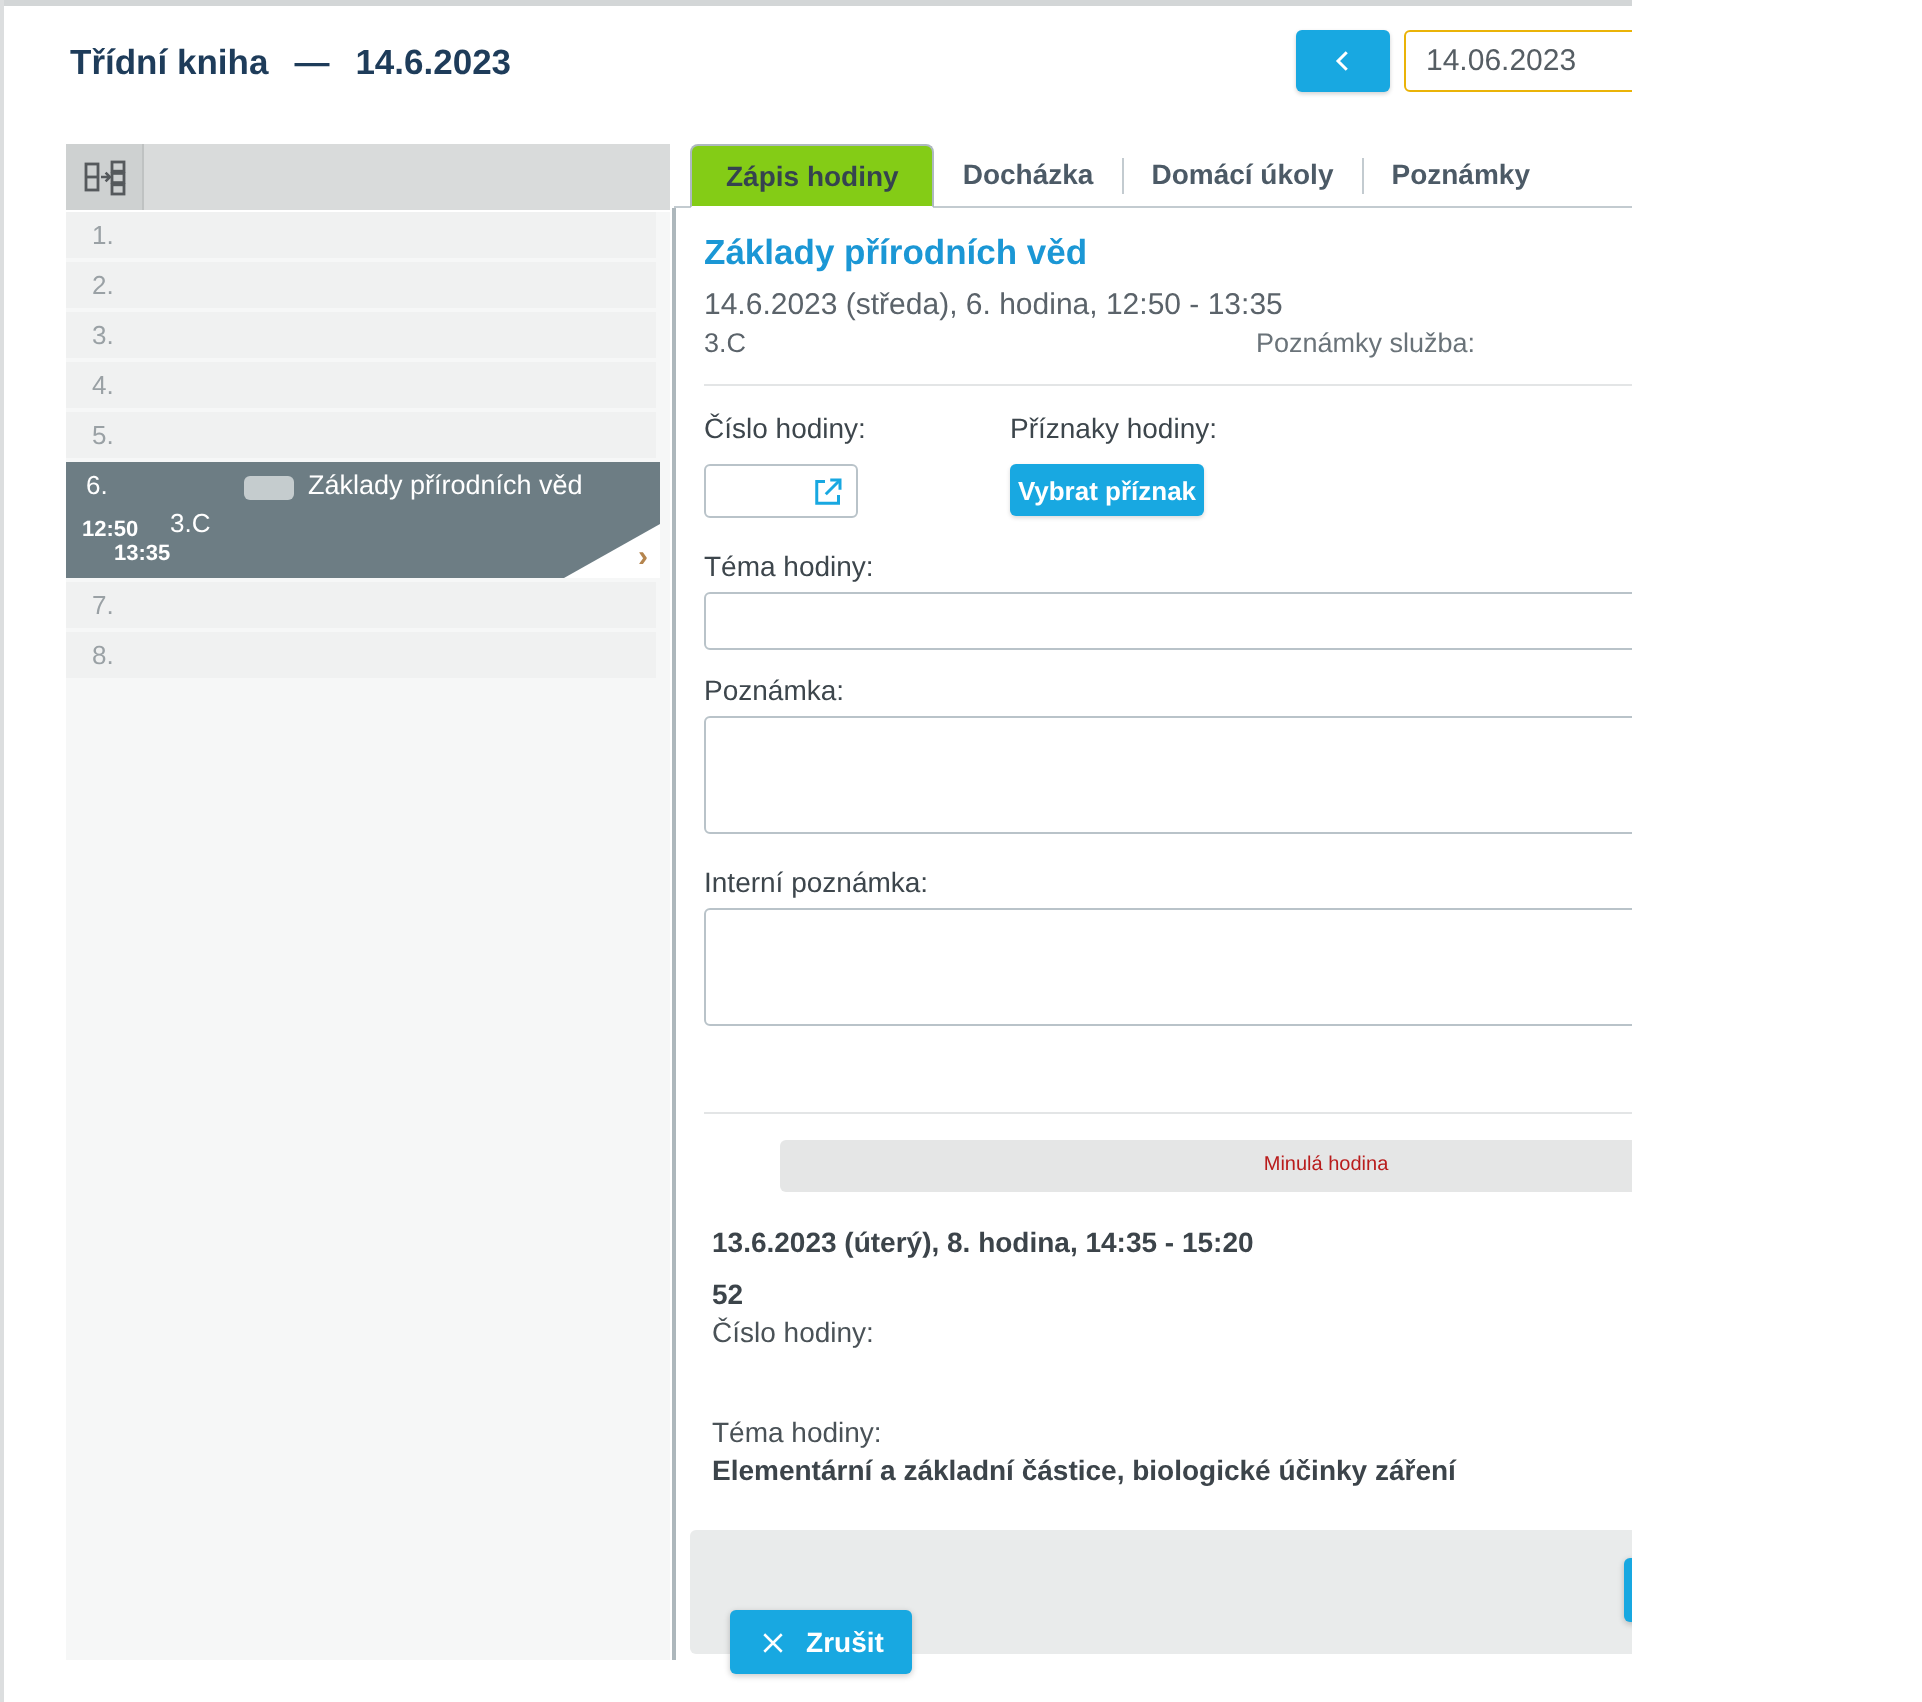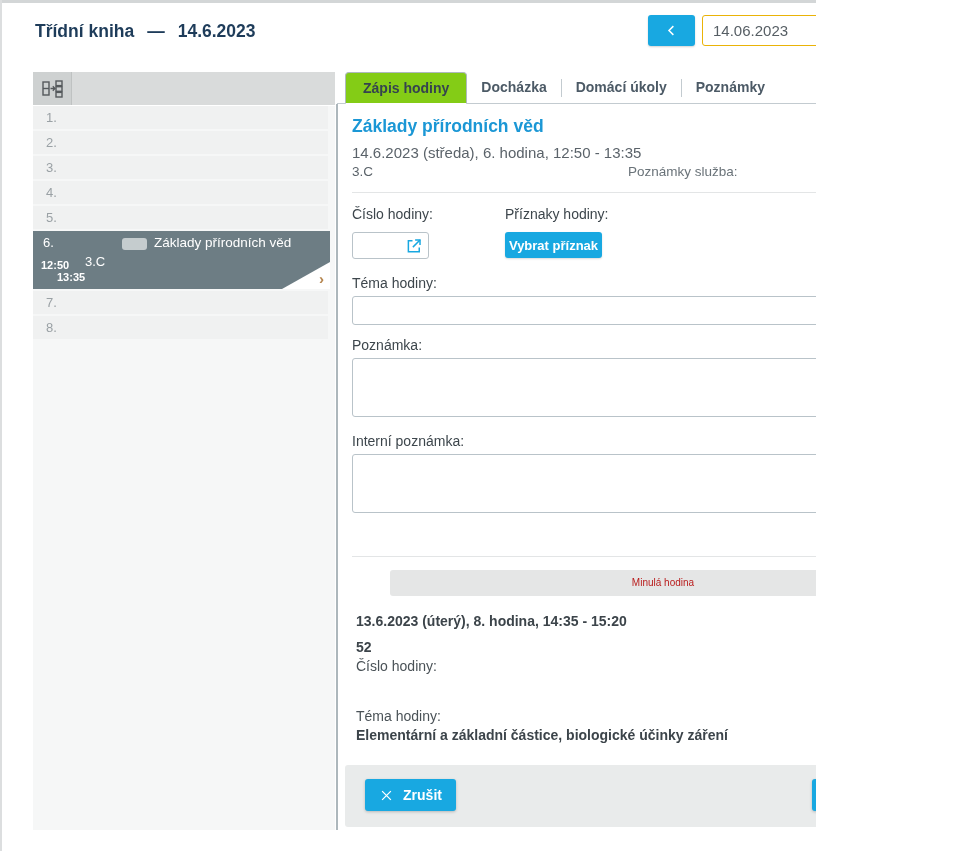--- a/index.html
+++ b/index.html
@@ -91,21 +91,21 @@
   .scroll-thumb { position:absolute; left:915px; top:112px; width:11px; height:645px;
                   background:#e3e7e9; border-radius:6px; }
 
   
   .footer { position:absolute; left:345px; top:765px; width:586px; height:62px; background:#e9ebeb; border-radius:3px; }
   .act-btn { position:absolute; top:779px; height:32px; width:91px; background:#18a8e1; border:none;
              border-radius:3px; color:#fff; font-family:inherit; font-size:14px; font-weight:bold;
              cursor:pointer; display:flex; align-items:center; justify-content:center; gap:9px;
              box-shadow:0 1px 3px rgba(0,0,0,.22); }
   .act-btn svg { width:15px; height:15px; stroke:#fff; stroke-width:2; fill:none; }
-  #btn-cancel { left:365px; }
+  #btn-cancel { left:365px;margin-top:26px; }
   #btn-save   { left:812px; }
 </style>
 </head>
 <body>
 
 <div id="page">
   <div class="top-strip"></div>
   <div class="left-strip"></div>
 
   <div class="page-title">

